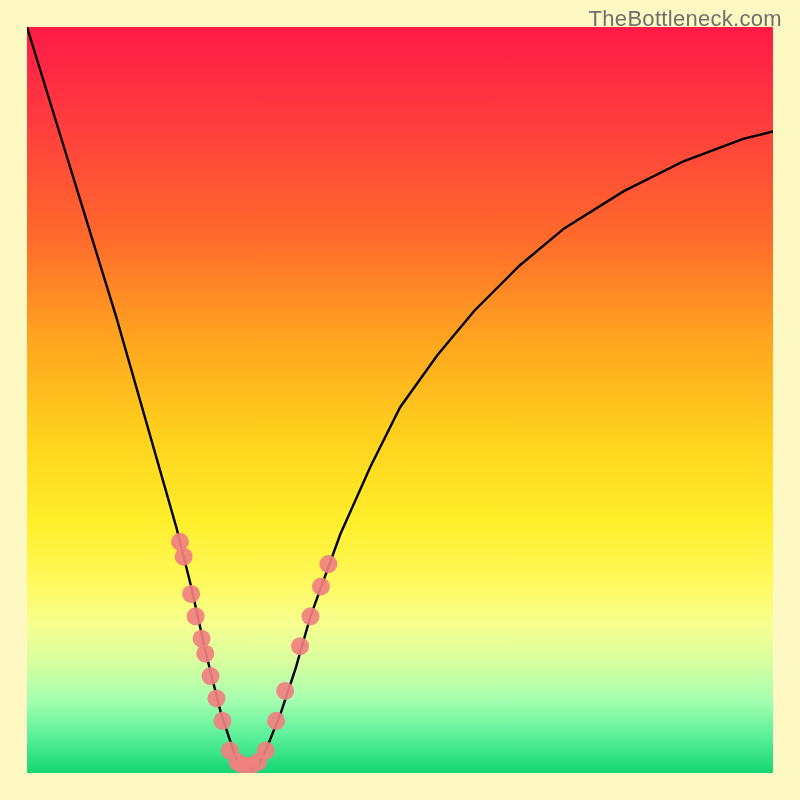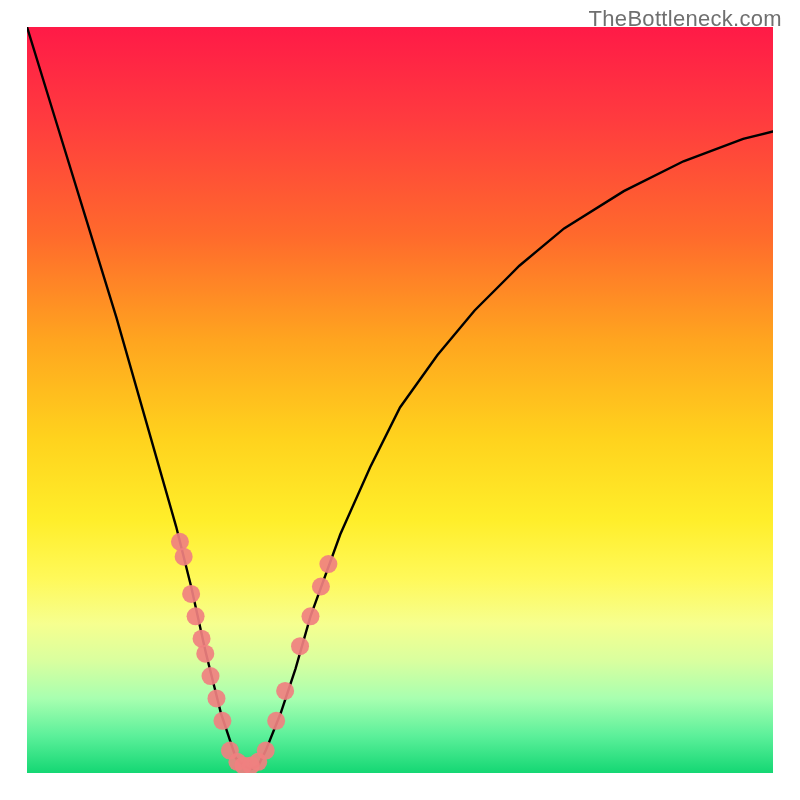--- a/index.html
+++ b/index.html
@@ -8,21 +8,21 @@
     width: 800px;
     height: 800px;
     overflow: hidden;
     background: #000;
     font-family: Arial, Helvetica, sans-serif;
   }
   .frame {
     position: relative;
     width: 800px;
     height: 800px;
-    background: #ffffff;
+    background: #fef9c3;
   }
   .plot-area {
     position: absolute;
     left: 27px;
     top: 27px;
     width: 746px;
     height: 746px;
     background: linear-gradient(to bottom,
       #ff1a47 0%,
       #ff3a3f 12%,

